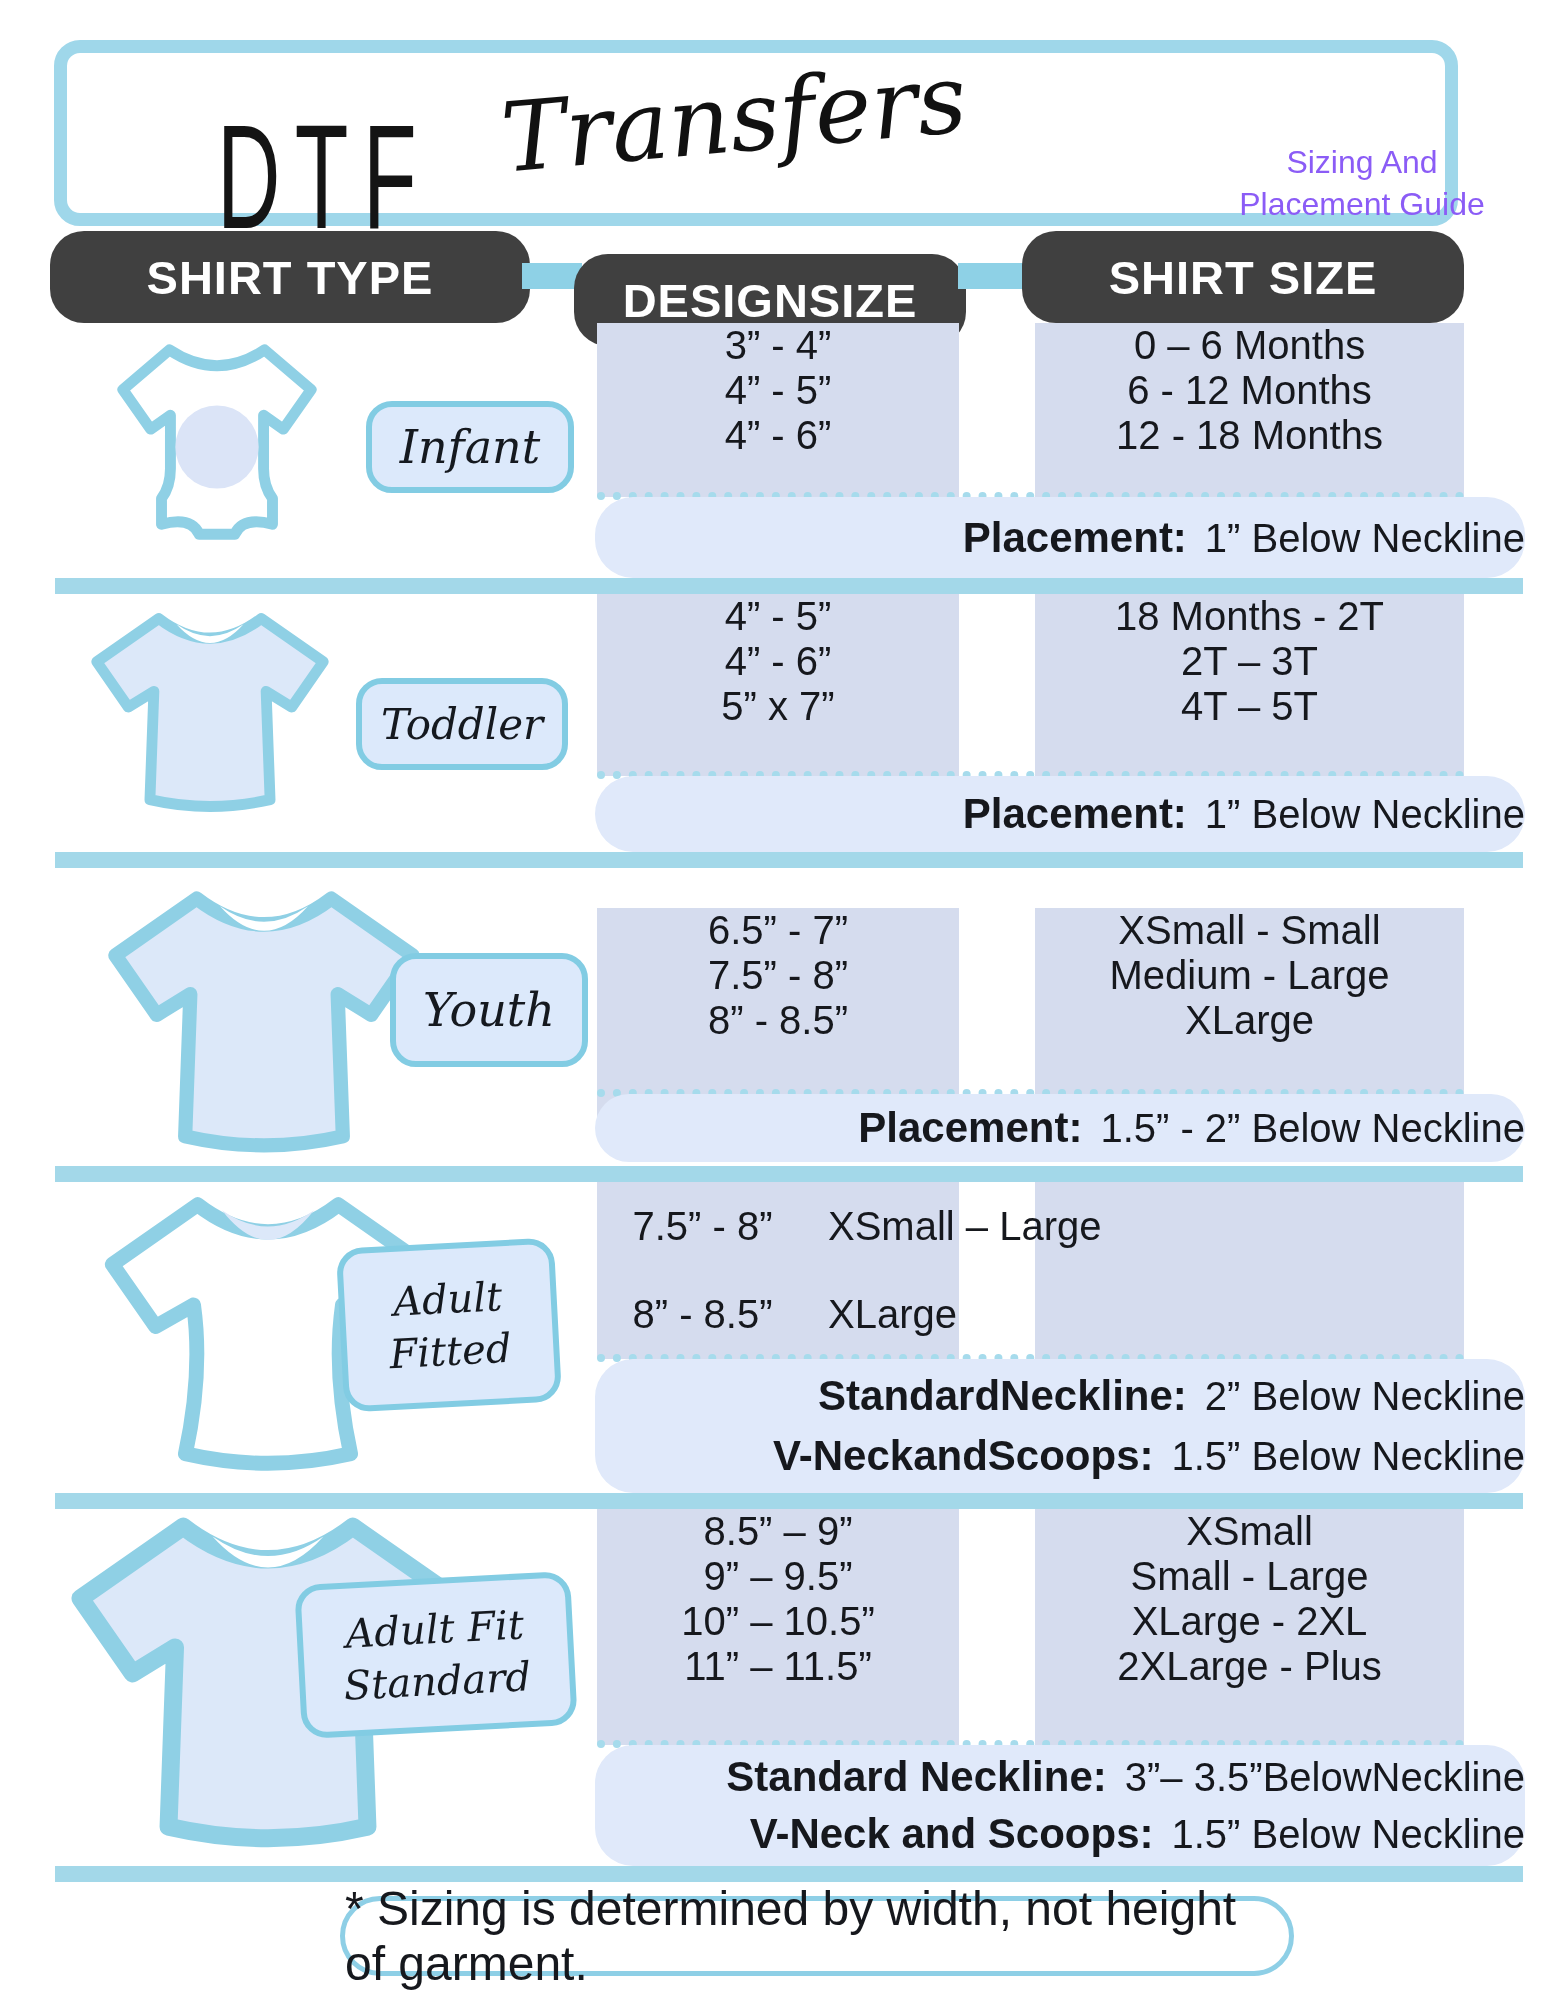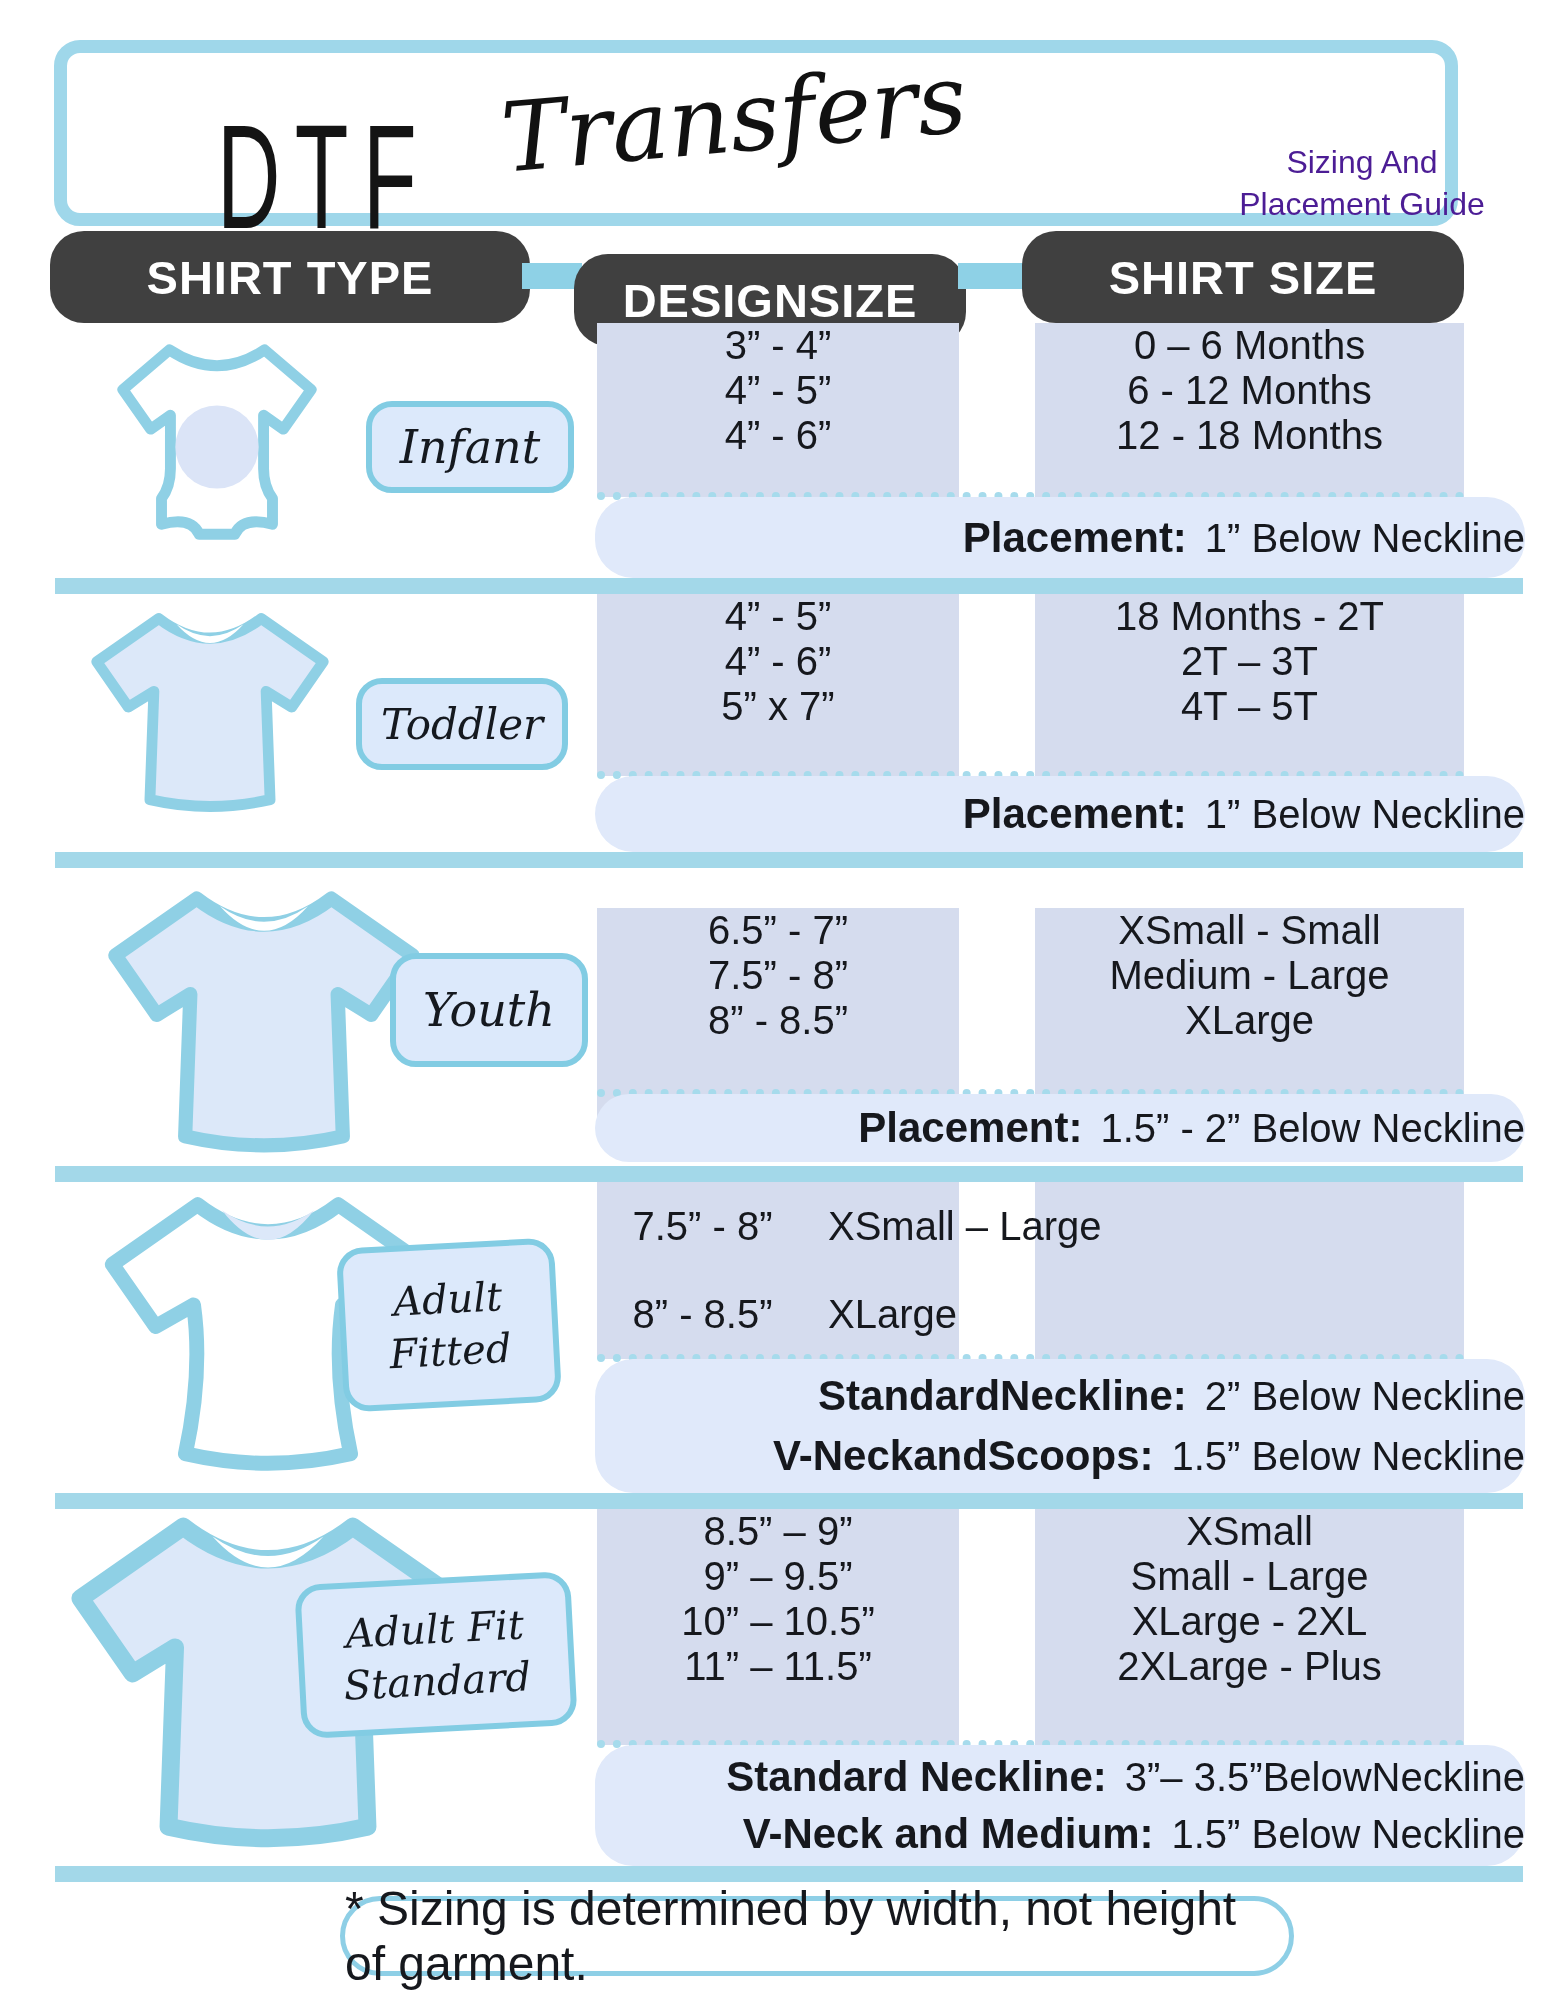--- a/index.html
+++ b/index.html
@@ -9,21 +9,21 @@
   
   .header-box{position:absolute;left:54px;top:40px;width:1378px;height:160px;
               border:13px solid #9fd7ea;border-radius:26px;background:#ffffff;}
   .title-dtf{position:absolute;left:150px;top:38px;font-size:122px;font-weight:500;
              letter-spacing:20px;transform:scaleX(.72) scaleY(1.22);transform-origin:left top;
              color:#141414;font-family:"Liberation Sans",sans-serif;}
   .title-script{position:absolute;left:430px;top:30px;font-size:96px;
                 font-family:"DejaVu Serif",serif;font-style:italic;color:#111;
                 transform:rotate(-5deg);transform-origin:left top;}
   .subtitle{position:absolute;left:1130px;top:88px;width:330px;text-align:center;
-            font-size:32px;line-height:42px;color:#4c1d95;}
+            font-size:32px;line-height:42px;color:#8b5cf6;}
 
   
   .pill{position:absolute;top:231px;height:92px;background:#404040;border-radius:34px;
         display:flex;align-items:center;justify-content:center;color:#ffffff;
         font-size:47px;font-weight:700;letter-spacing:1px;}
   .pill-shirt-type{left:50px;width:480px;}
   .pill-design-size{left:574px;width:392px;margin-top:23px;}
   .pill-shirt-size{left:1022px;width:442px;}
   .connector{position:absolute;top:263px;height:26px;background:#8ed1e6;}
   .conn1{left:522px;width:60px;}
@@ -258,21 +258,21 @@
     <span>Small - Large</span>
     <span>XLarge - 2XL</span>
     <span>2XLarge - Plus</span>
   </div>
   <div class="band band5">
     <div class="pl-line">
       <span class="pl-label">Standard Neckline:</span>
       <span>3”– 3.5”BelowNeckline</span>
     </div>
     <div class="pl-line">
-      <span class="pl-label">V-Neck and Medium:</span>
+      <span class="pl-label">V-Neck and Scoops:</span>
       <span>1.5” Below Neckline</span>
     </div>
   </div>
   <div class="divider dv5"></div>
 
   <div class="footnote">* Sizing is determined by width, not height of garment.</div>
 
 </div>
 
 </body></html>

